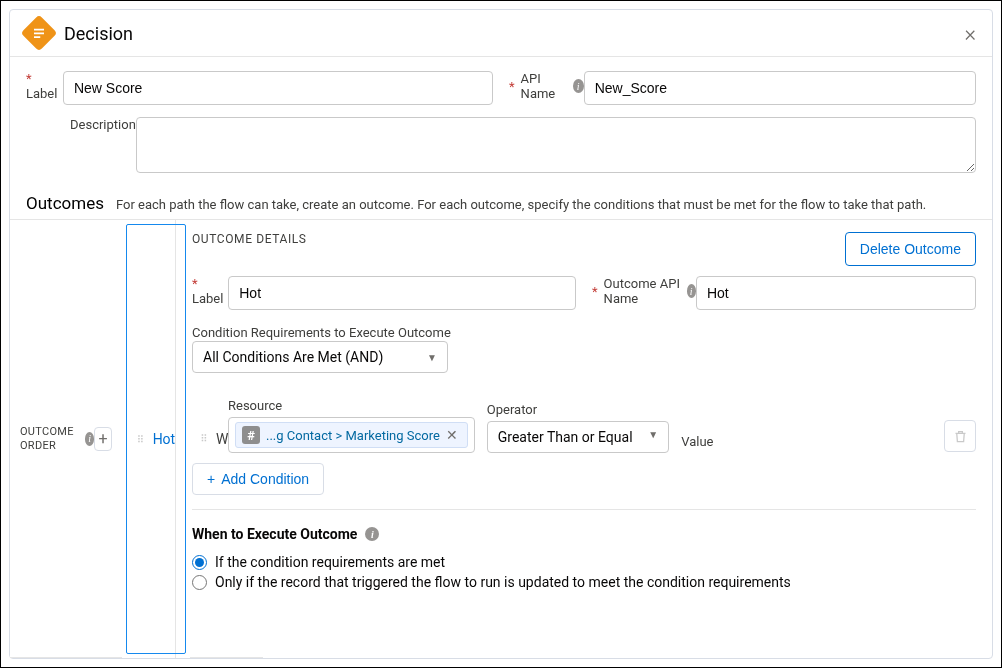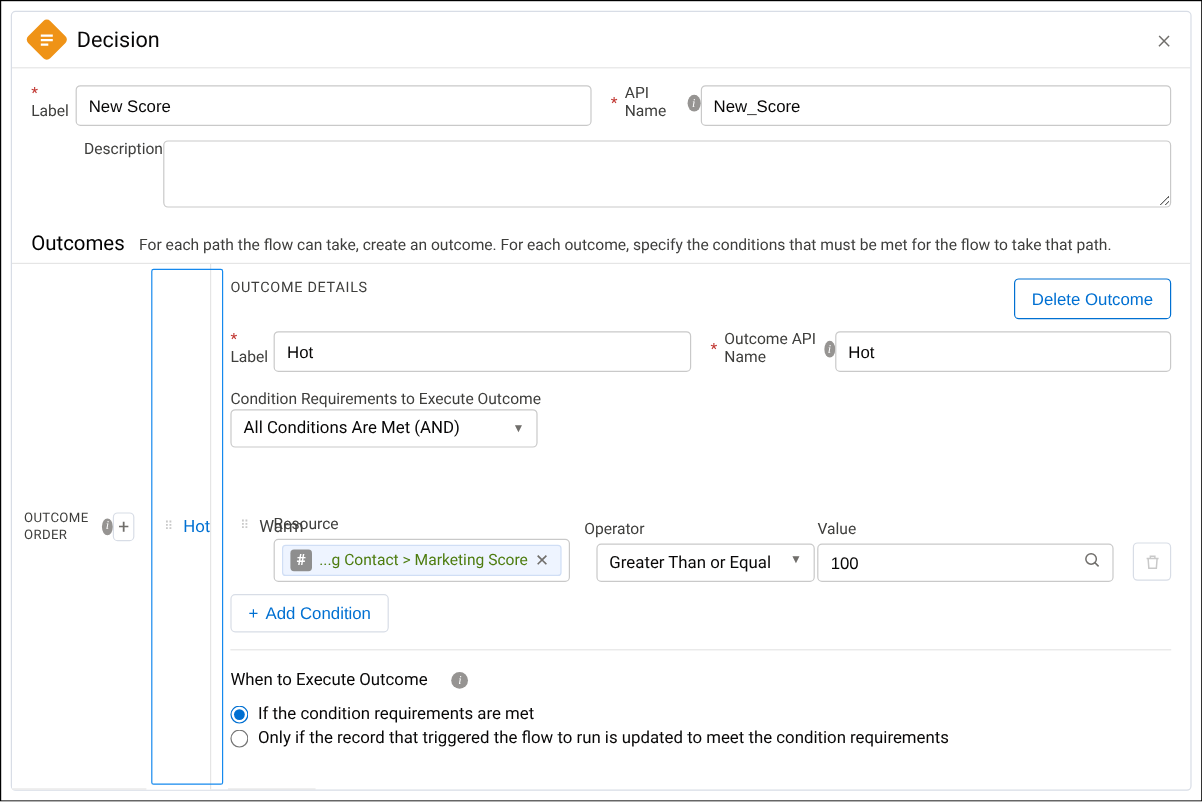--- a/index.html
+++ b/index.html
@@ -44,29 +44,29 @@
   .info-inline { display: inline-flex; align-items: center; gap: 6px; }
   .chev { font-size: 10px; color: #706e6b; }
   .cond-row { display: flex; gap: 12px; align-items: flex-end; margin: 14px 0 10px; padding-left: 36px; }
   .cond-col-res { flex: 1.15; }
   .cond-col-op { flex: 0.85; }
   .cond-col-val { flex: 1.15; margin-top: 47px; }
   .col-label { font-size: 13px; color: #3e3e3c; margin-bottom: 4px; display: block; }
   .resource-pill { border: 1px solid #c9c9c9; border-radius: 4px; padding: 4px 6px; display: flex; align-items: center; gap: 6px; background: #fff; }
   .pill-inner { background: #eef4ff; border: 1px solid #d0def5; border-radius: 3px; display: flex; align-items: center; gap: 6px; padding: 3px 6px; flex: 1; min-width: 0; }
   .pill-icon { width: 18px; height: 18px; background: #8e8e8e; border-radius: 3px; color: #fff; display: flex; align-items: center; justify-content: center; font-size: 13px; font-weight: bold; }
-  .pill-text { color: #4d7c0f; font-size: 13px; white-space: nowrap; overflow: hidden; text-overflow: ellipsis; }
+  .pill-text { color: #0369a1; font-size: 13px; white-space: nowrap; overflow: hidden; text-overflow: ellipsis; }
   .pill-x { color: #706e6b; font-size: 14px; cursor: pointer; }
-  .combo { display: flex; justify-content: space-between; align-items: flex-start; margin-left: 10px; }
+  .combo { display: flex; justify-content: space-between; align-items: flex-start; }
   .value-wrap { position: relative; }
   .value-wrap .search { position: absolute; right: 10px; top: 50%; transform: translateY(-50%); color: #706e6b; }
   .trash { width: 32px; height: 32px; border: 1px solid #d8dde6; border-radius: 4px; display: flex; align-items: center; justify-content: center; color: #c9c9c9; margin-left: 4px; margin-bottom:1px; }
   .add-cond { border: 1px solid #d8dde6; color: #0070d2; background: #fff; border-radius: 4px; padding: 7px 14px; font-size: 14px; cursor: pointer; display: inline-flex; align-items: center; gap: 6px; }
   .hr { border-top: 1px solid #e5e5e5; margin: 14px 0; }
-  .when-title { font-size: 14px; font-weight: 400; color: #080707; display: inline-flex; align-items: center; gap: 20px; margin-bottom: 8px; justify-content: space-between; }
+  .when-title { font-size: 14px; font-weight: 700; color: #080707; display: inline-flex; align-items: center; gap: 8px; margin-bottom: 8px; justify-content: space-between; }
   .radio-row { display: flex; align-items: center; gap: 8px; margin: 4px 0; font-size: 14px; color: #080707; }
   .radio-row input { accent-color: #0070d2; width: 15px; height: 15px; }
   .svg-search { width: 15px; height: 15px; }
 </style>
 </head>
 <body>
 
 <div class="frame">
   <div class="modal">
     <div class="modal-header">
@@ -164,29 +164,20 @@
           </div>
           <div class="cond-col-op">
             <span class="col-label">Operator</span>
             <div class="combo">
               <span>Greater Than or Equal</span>
               <span class="chev">▼</span>
             </div>
           </div>
           <div class="cond-col-val">
             <span class="col-label">Value</span>
-            <div class="value-wrap">
-              <input type="text" value="100" style="">
-              <span class="search">
-                <svg class="svg-search" viewBox="0 0 24 24" fill="none" stroke="#706e6b" stroke-width="2">
-                    <circle cx="10" cy="10" r="7"></circle>
-                    <line x1="20" y1="20" x2="15" y2="15"></line>
-                  </svg>
-              </span>
-            </div>
           </div>
           <div class="trash">
             <svg width="15" height="15" viewBox="0 0 24 24" fill="none" stroke="#c9c9c9" stroke-width="2">
                 <path d="M4 7h16M9 7V4h6v3M6 7l1 13h10l1-13"></path>
               </svg>
           </div>
         </div>
 
         <button class="add-cond">
           <span>+</span>

